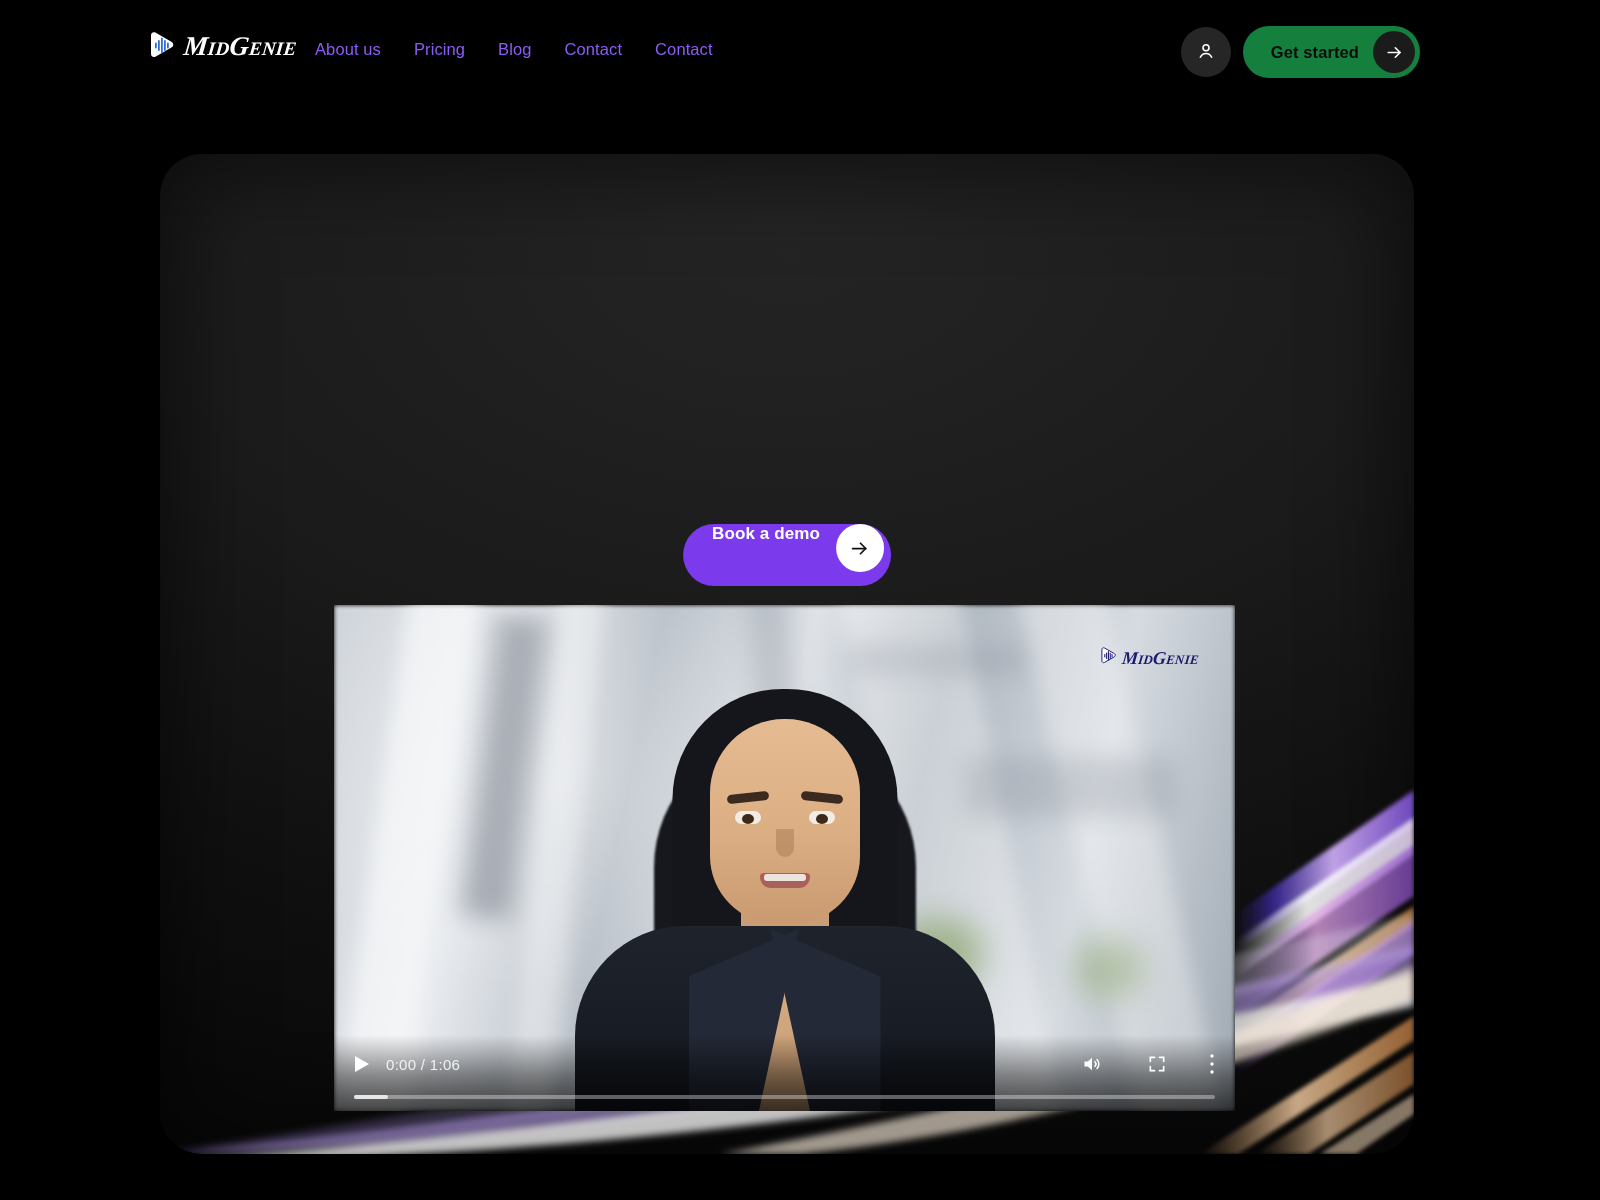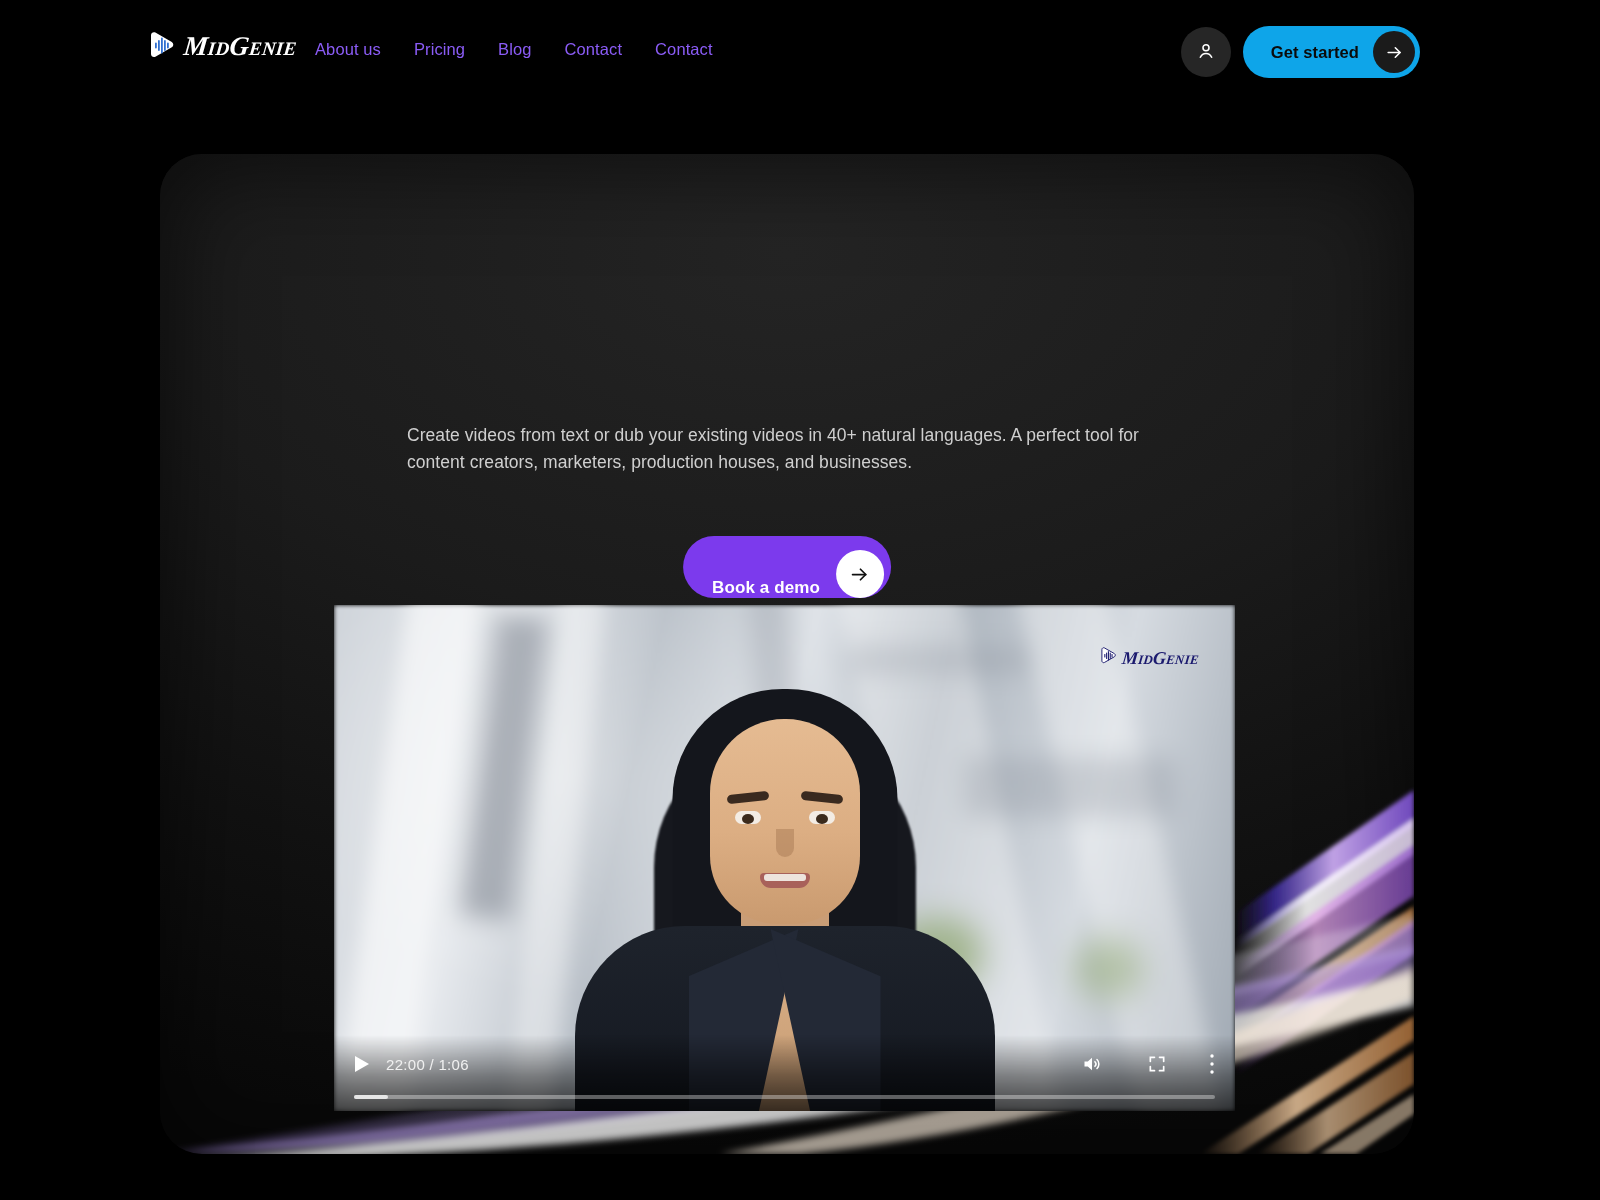--- a/index.html
+++ b/index.html
@@ -41,21 +41,21 @@
   .header-right{
     position:absolute; right:180px; top:26px;
     display:flex; align-items:center; gap:12px;
   }
   .avatar-btn{
     width:50px; height:50px; border-radius:50%;
     background:#262626; border:none; cursor:pointer;
     display:flex; align-items:center; justify-content:center;
   }
   .cta-pill{
-    height:52px; background:#0ea5e9; border-radius:30px;
+    height:52px; background:#15803d; border-radius:30px;
     display:flex; align-items:center; gap:14px;
     padding:0 5px 0 28px; border:none; cursor:pointer;
   }
   .cta-pill .label{ font-size:16.5px; font-weight:600; color:#0b0b0b; letter-spacing:.1px;}
   .cta-circle{
     width:42px; height:42px; border-radius:50%; background:#1b1b1b;
     display:flex; align-items:center; justify-content:center;
   }
 
   
@@ -81,21 +81,21 @@
   }
   .hero-sub{
     position:absolute; left:50%; transform:translateX(-50%);
     top:268px; width:760px;
     font-size:17.5px; line-height:1.55; color:#cfcfcf; letter-spacing:.05px;
   }
   .demo-btn{
     position:absolute; left:50%; transform:translateX(-50%);
     top:370px; height:62px;
     background:#7c3aed; border-radius:40px; border:none; cursor:pointer;
-    display:flex; align-items:flex-end; gap:16px; padding:0 7px 0 29px;margin-top:12px;
+    display:flex; align-items:flex-start; gap:16px; padding:0 7px 0 29px;
   }
   .demo-btn .label{ font-size:17px; font-weight:600; color:#fff; letter-spacing:.1px; }
   .demo-circle{
     width:48px; height:48px; border-radius:50%; background:#fff;
     display:flex; align-items:center; justify-content:center;
   }
 
   
   .video-wrap{
     position:absolute; left:174px; top:451px;
@@ -262,21 +262,20 @@
             <polyline points="13,6 19,12 13,18"></polyline>
           </svg>
         </span>
       </button>
     </div>
   </header>
 
   <section class="hero-card">
 
 
-    <p class="hero-sub">Create videos from text or dub your existing videos in 40+ natural languages. A perfect tool for content creators, marketers, production houses, and businesses.</p>
 
     <button class="demo-btn">
       <span class="label">Book a demo</span>
       <span class="demo-circle">
         <svg width="21" height="21" viewBox="0 0 24 24" fill="none" stroke="#111111" stroke-width="2" stroke-linecap="round" stroke-linejoin="round">
           <line x1="4" y1="12" x2="19" y2="12"></line>
           <polyline points="13,6 19,12 13,18"></polyline>
         </svg>
       </span>
     </button>
@@ -394,21 +393,21 @@
         <span class="wm-name">MidGenie</span>
       </div>
 
       <div class="vctrl">
         <div class="vctrl-row">
           <button class="vc-btn">
             <svg width="16" height="18" viewBox="0 0 16 18">
               <polygon points="1,1 15,9 1,17" fill="#ffffff"></polygon>
             </svg>
           </button>
-          <span class="vc-time">22:00 / 1:06</span>
+          <span class="vc-time">0:00 / 1:06</span>
           <span class="vc-spacer"></span>
           <button class="vc-btn">
             <svg width="22" height="20" viewBox="0 0 24 24">
               <polygon points="3,9 7,9 12,4.5 12,19.5 7,15 3,15" fill="#ffffff"></polygon>
               <path d="M15.5 9.2a4 4 0 0 1 0 5.6" stroke="#ffffff" stroke-width="1.8" fill="none" stroke-linecap="round"></path>
               <path d="M18 6.6a7.6 7.6 0 0 1 0 10.8" stroke="#ffffff" stroke-width="1.8" fill="none" stroke-linecap="round"></path>
             </svg>
           </button>
           <button class="vc-btn" style="margin-left:28px">
             <svg width="20" height="20" viewBox="0 0 24 24" fill="none" stroke="#ffffff" stroke-width="2" stroke-linecap="round">

